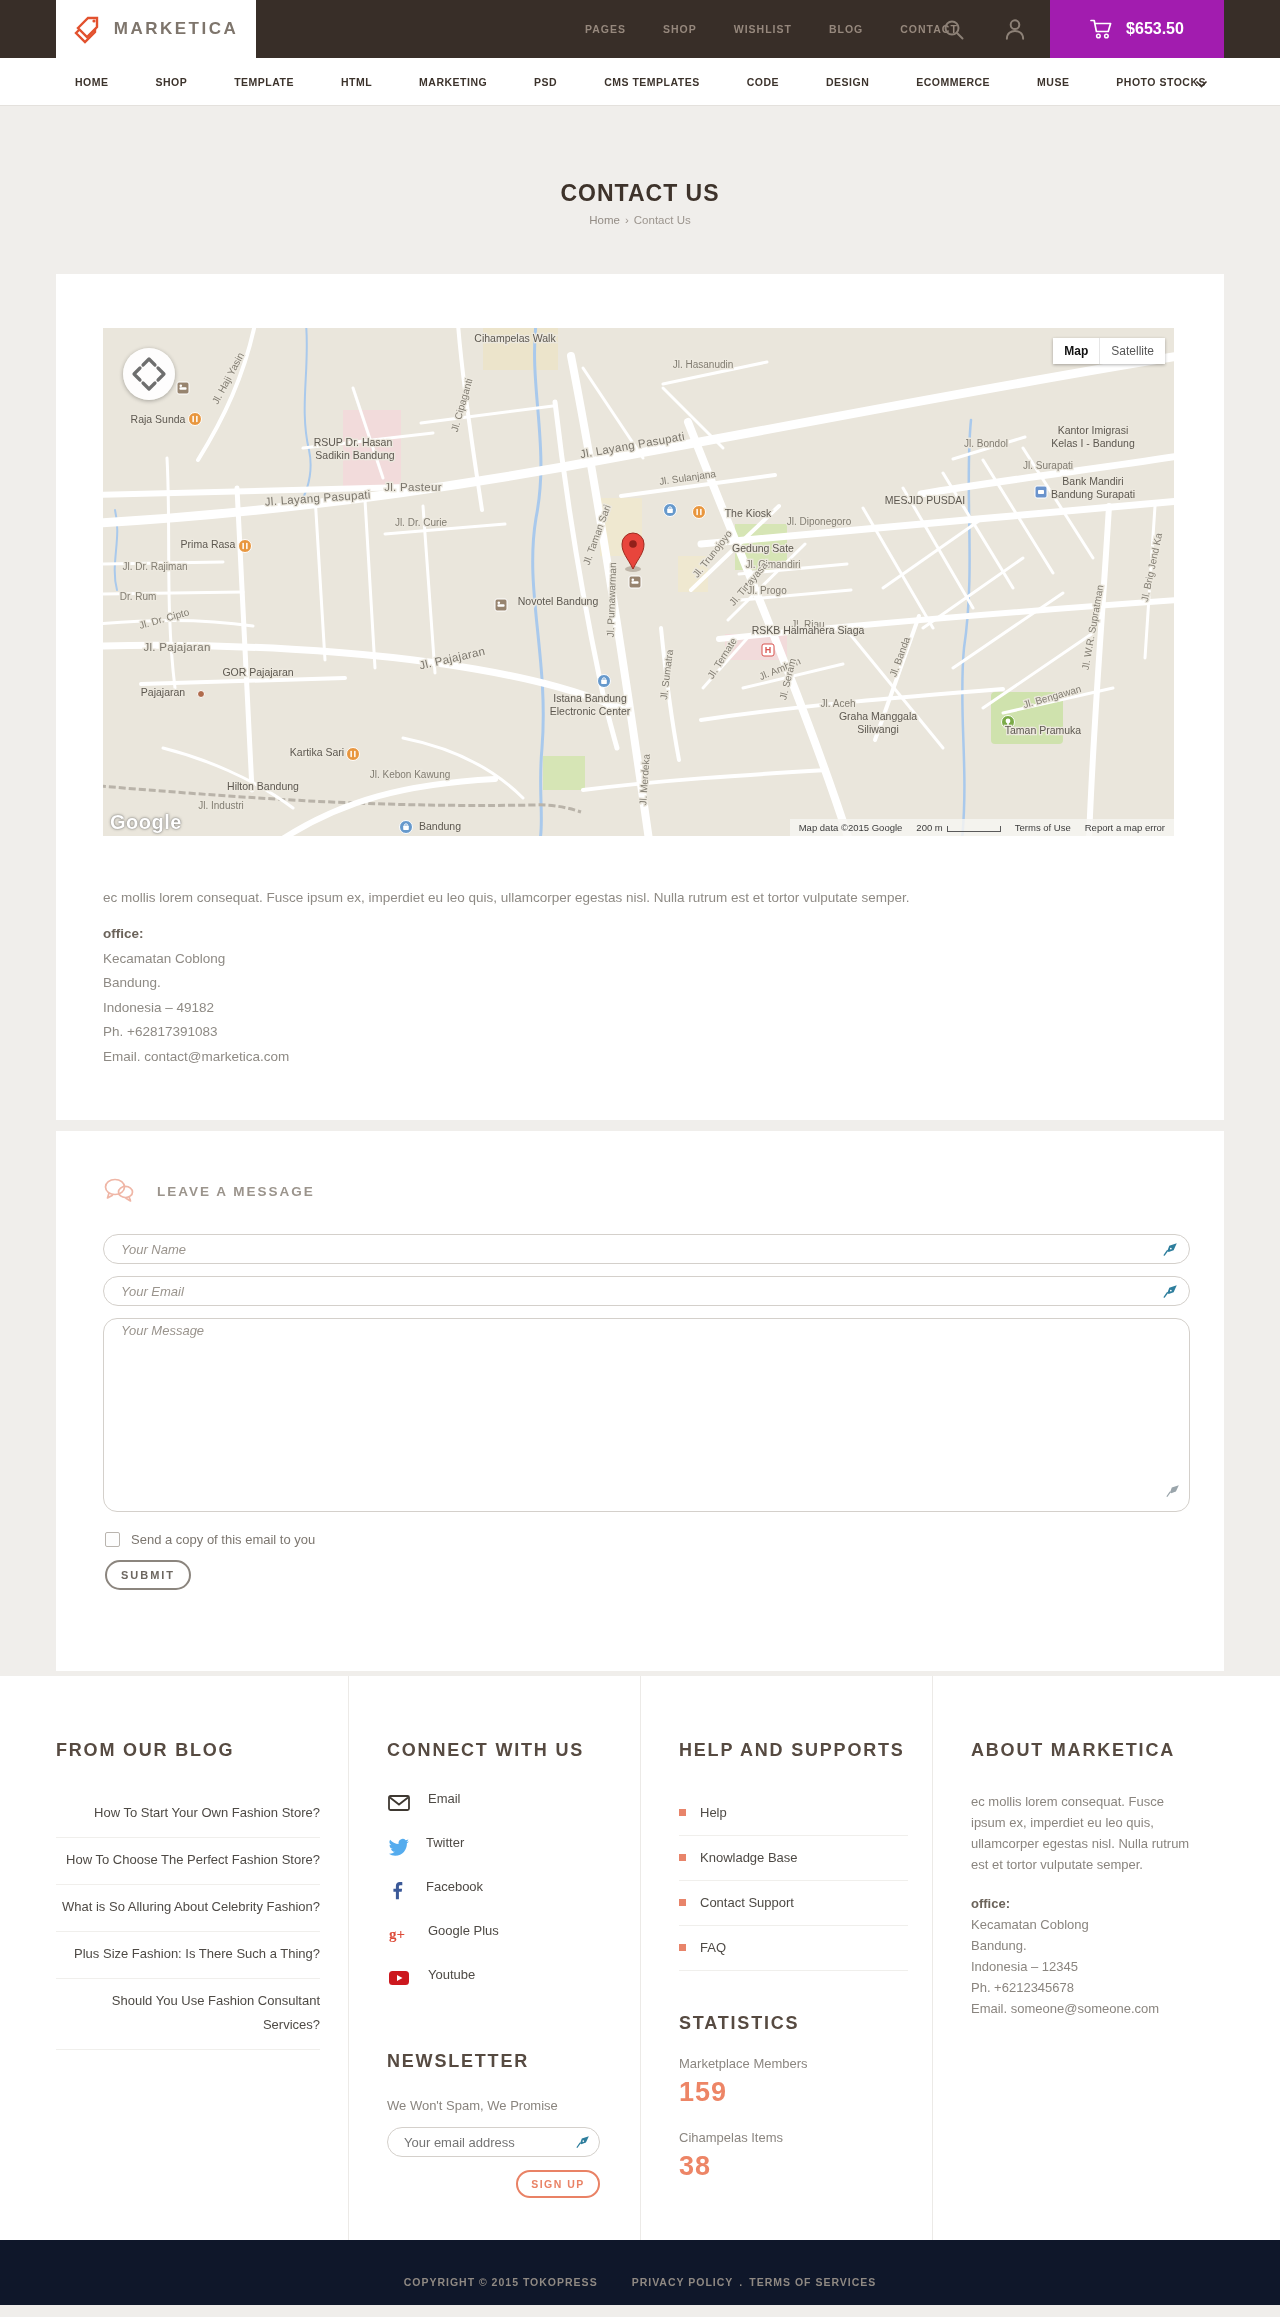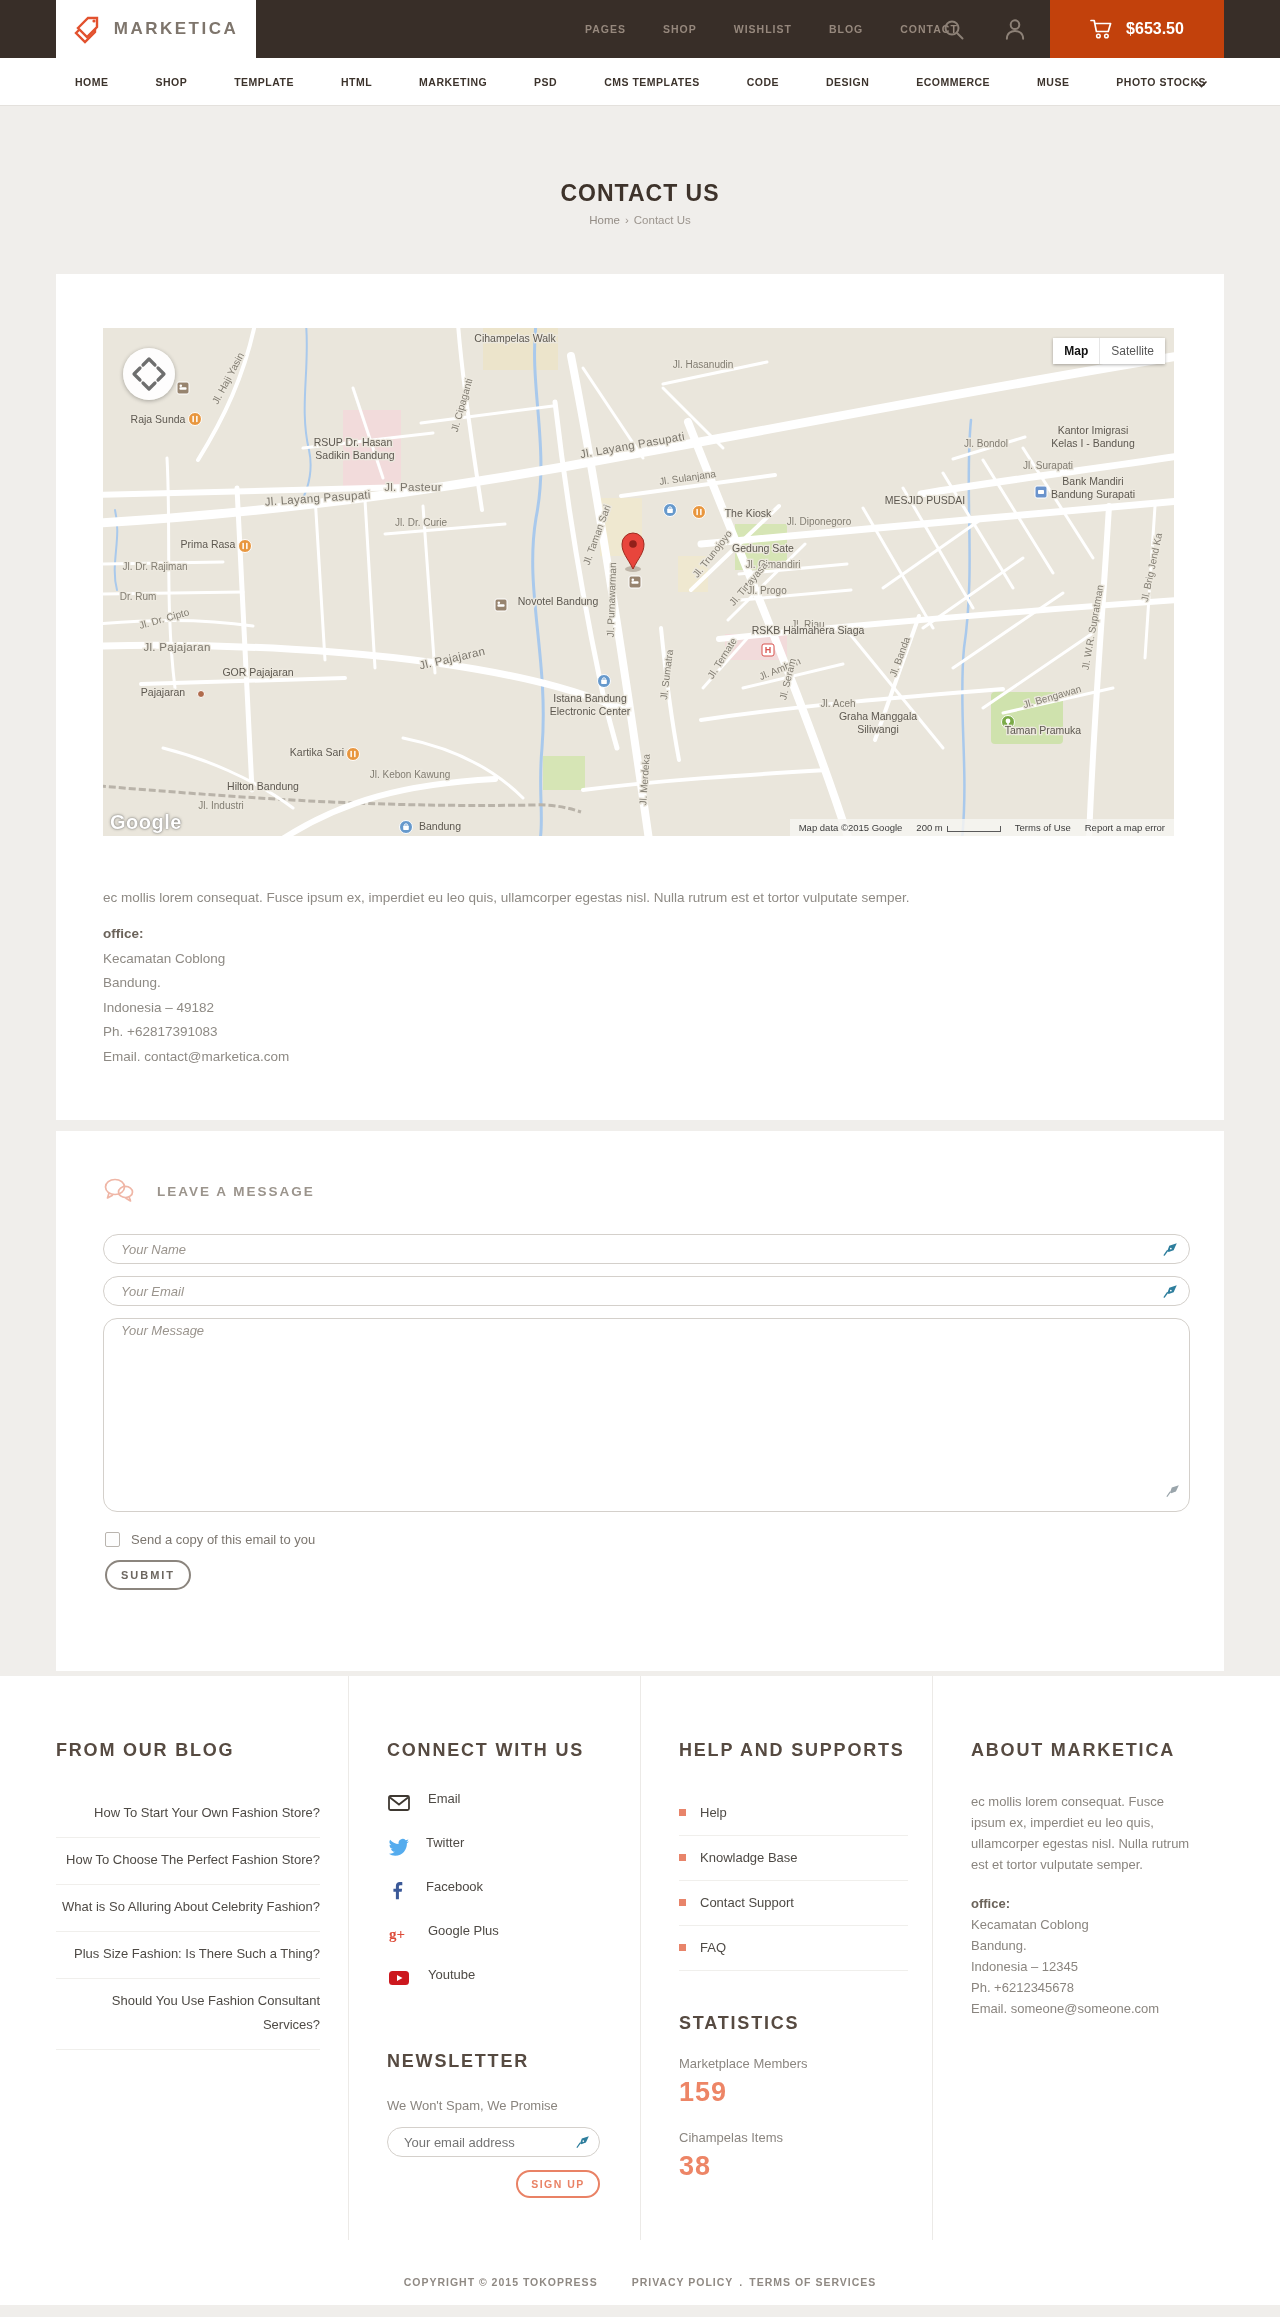--- a/index.html
+++ b/index.html
@@ -7,21 +7,21 @@
   a{text-decoration:none;color:inherit;cursor:pointer;}
   
   .topbar{position:absolute;top:0;left:0;right:0;height:58px;background:#382e28;}
   .logo-box{position:absolute;left:56px;top:0;width:200px;height:58px;background:#fff;display:flex;align-items:center;justify-content:center;gap:10px;cursor:pointer;}
   .brand{font-size:17px;font-weight:700;letter-spacing:2.5px;color:#7e756c;}
   .topnav{position:absolute;left:585px;top:0;height:58px;display:flex;align-items:center;gap:37px;}
   .topnav a{font-size:10.5px;font-weight:700;letter-spacing:1px;color:#96887d;}
   .hicon{position:absolute;top:18px;cursor:pointer;}
   .hicon.search{left:942px;}
   .hicon.user{left:1002px;top:16px;}
-  .cart{position:absolute;left:1050px;top:0;width:174px;height:58px;background:#c2410c;color:#fff;display:flex;align-items:center;justify-content:center;gap:12px;font-weight:700;font-size:16px;cursor:pointer;}
+  .cart{position:absolute;left:1050px;top:0;width:174px;height:58px;background:#a21caf;color:#fff;display:flex;align-items:center;justify-content:center;gap:12px;font-weight:700;font-size:16px;cursor:pointer;}
   
   .catnav{position:absolute;top:58px;left:0;right:0;height:48px;background:#fff;border-bottom:1px solid #e4e1dd;display:flex;align-items:center;justify-content:space-between;padding:0 74px 0 75px;box-sizing:border-box;}
   .catnav a{font-size:10.5px;font-weight:700;letter-spacing:.5px;color:#3c332c;}
   
   .pagehead{position:absolute;top:106px;left:0;right:0;height:168px;text-align:center;}
   .pagehead h1{margin:74px 0 7px;font-size:23px;font-weight:700;letter-spacing:1px;color:#3e332b;}
   .crumbs{font-size:11.5px;color:#9c958e;}
   .crumbs a{color:#938c85;}
   .crumbs .sep{margin:0 5px;}
   
@@ -87,21 +87,21 @@
   .help-item .row{display:flex;align-items:center;gap:14px;padding:14px 0 15px;}
   .bullet{width:7px;height:7px;background:#e8846a;display:inline-block;}
   .help-item a{font-size:13px;color:#4e4a45;}
   .stats{margin-top:42px;}
   .stat-label{font-size:13px;color:#8b8680;margin-top:22px;}
   .stat-value{font-size:27px;font-weight:700;letter-spacing:1px;color:#ed8566;margin-top:6px;}
   .about-text{margin:0 0 18px;font-size:13px;line-height:21px;color:#8a857f;width:228px;}
   .about-office p{margin:0;font-size:13px;line-height:21px;color:#8a857f;}
   .about-office .office-label{font-weight:700;color:#6b635a;}
   
-  .copybar{position:absolute;top:2240px;left:0;right:0;height:65px;background:#ffffff;box-sizing:border-box;padding-top:36px;display:flex;justify-content:center;align-items:flex-start;gap:34px;font-size:10.5px;font-weight:700;letter-spacing:1px;color:#8f8983;}
+  .copybar{position:absolute;top:2240px;left:0;right:0;height:65px;background:#0f172a;box-sizing:border-box;padding-top:36px;display:flex;justify-content:center;align-items:flex-start;gap:34px;font-size:10.5px;font-weight:700;letter-spacing:1px;color:#8f8983;}
   .copylinks a{color:#8f8983;}
   .copysep{margin:0 6px;}
 </style>
 </head>
 <body>
 
 <header class="topbar">
   <div class="logo-box">
     <svg width="30" height="32" viewBox="0 0 30 32">
       <path d="M4 15 L14 5 h9 v9 L13 24 z" fill="#fff" stroke="#e2512e" stroke-width="2.4" transform="translate(-2,5)"></path>

